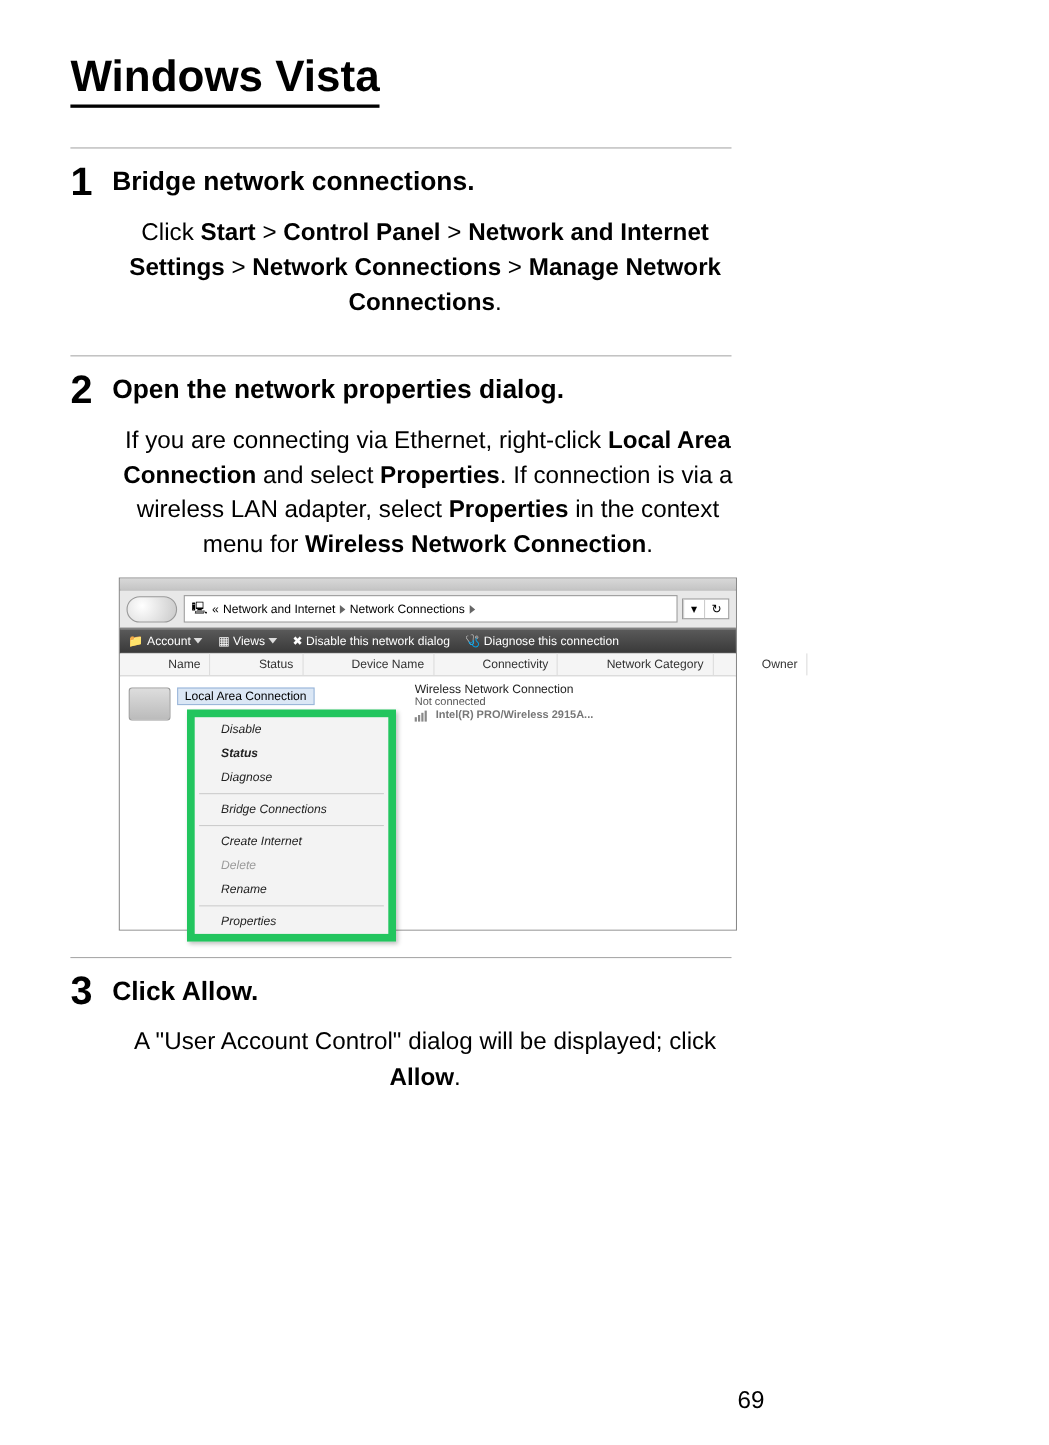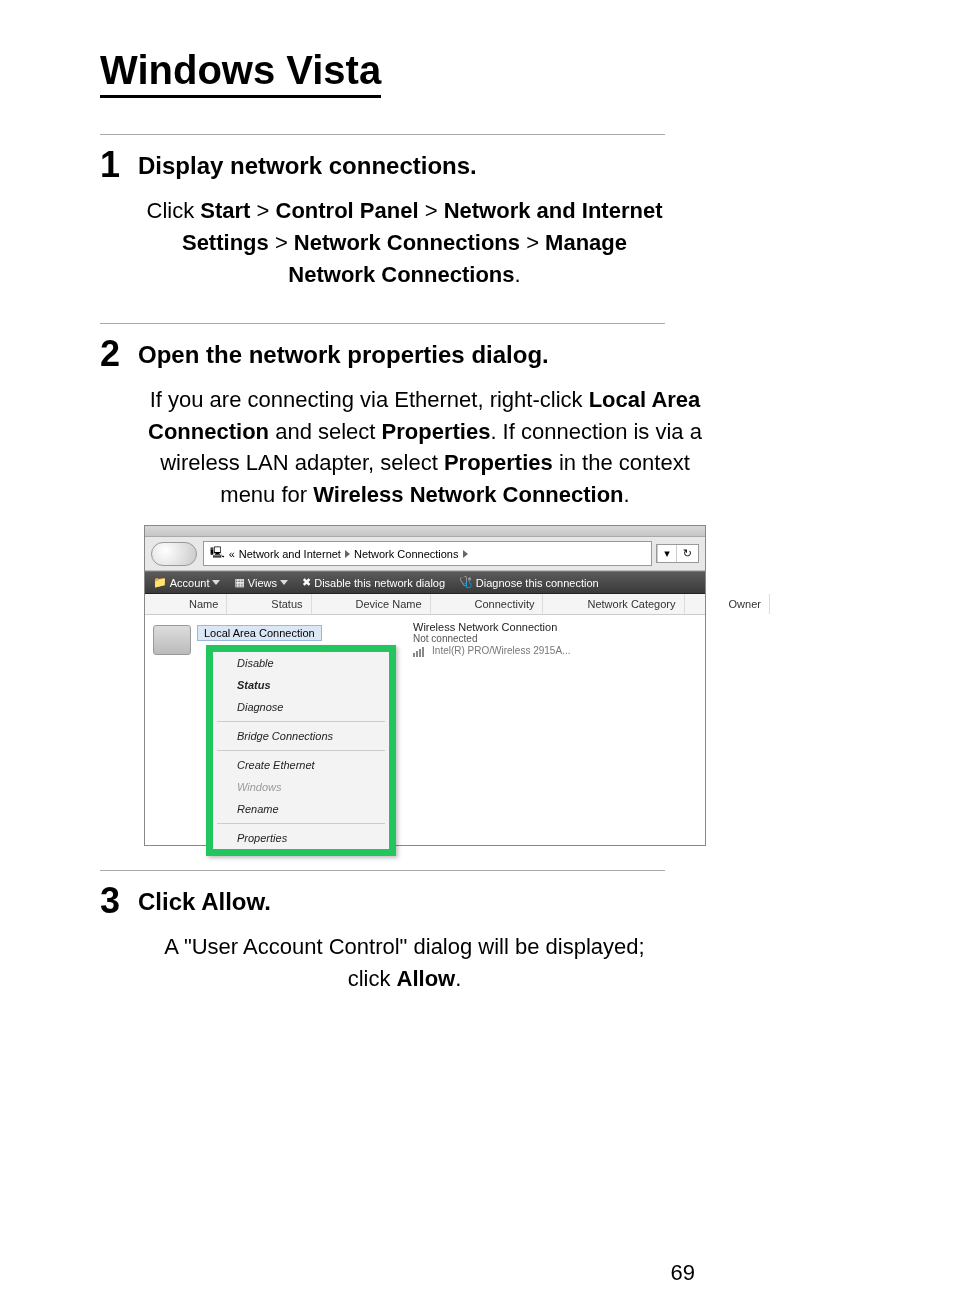--- a/index.html
+++ b/index.html
@@ -6,21 +6,21 @@
     margin: 0;
     padding: 0;
     background: #fff;
     font-family: "Segoe UI", "Helvetica Neue", Arial, sans-serif;
     color: #000;
   }
   .page {
     width: 755px;
     min-height: 1314px;
     box-sizing: border-box;
-    padding: 48px 90px 40px 100px;
+    padding: 48px 90px 40px 64px;
     position: relative;
   }
   .title {
     font-size: 40px;
     font-weight: 700;
     border-bottom: 3px solid #000;
     display: inline-block;
     padding-bottom: 2px;
     margin-bottom: 18px;
   }
@@ -189,21 +189,21 @@
     padding: 5px 10px 5px 24px;
     border-bottom: none;
     color: #222;
     cursor: default;
   }
   .ctx-menu .mi.bold { font-weight: 700; }
   .ctx-menu .mi.disabled { color: #9a9a9a; }
   .ctx-menu .sep { height: 1px; background: #ccc; margin: 3px 4px; }
   .wireless-block .wname { font-weight: 400; color: #222; }
   .wireless-block .wstatus { color: #555; font-size: 10px; }
-  .wireless-block .wdev { color: #777; font-size: 10px; }
+  .wireless-block .wdev { color: #777; font-size: 10px; font-weight: bold; }
   .signal-icon {
     display: inline-block;
     vertical-align: middle;
     margin-right: 4px;
   }
   .signal-icon span {
     display: inline-block;
     width: 2px; background: #888; margin-right: 1px;
     vertical-align: bottom;
   }
@@ -213,21 +213,21 @@
 
 <div class="page">
 
   <div class="title">Windows Vista</div>
 
   
   <hr class="step-rule">
   <div class="step">
     <div class="step-num">1</div>
     <div class="step-body">
-      <div class="step-heading">Display network connections.</div>
+      <div class="step-heading">Bridge network connections.</div>
       <p class="step-para">
         <span>Click </span>
         <span class="b">Start</span>
         <span>&gt;</span>
         <span class="b">Control Panel</span>
         <span>&gt;</span>
         <span class="b">Network and Internet Settings</span>
         <span>&gt;</span>
         <span class="b">Network Connections</span>
         <span>&gt;</span>
@@ -281,22 +281,22 @@
           <div class="left-area">
             <div class="conn-icon"></div>
             <div class="sel-label">Local Area Connection</div>
             <div class="ctx-menu">
               <div class="mi">Disable</div>
               <div class="mi bold">Status</div>
               <div class="mi">Diagnose</div>
               <div class="sep"></div>
               <div class="mi">Bridge Connections</div>
               <div class="sep"></div>
-              <div class="mi">Create Ethernet</div>
-              <div class="mi disabled">Windows</div>
+              <div class="mi">Create Internet</div>
+              <div class="mi disabled">Delete</div>
               <div class="mi">Rename</div>
               <div class="sep"></div>
               <div class="mi">Properties</div>
             </div>
           </div>
           <div class="right-area wireless-block">
             <div class="wname">Wireless Network Connection</div>
             <div class="wstatus">Not connected</div>
             <div>
               <span class="signal-icon">

